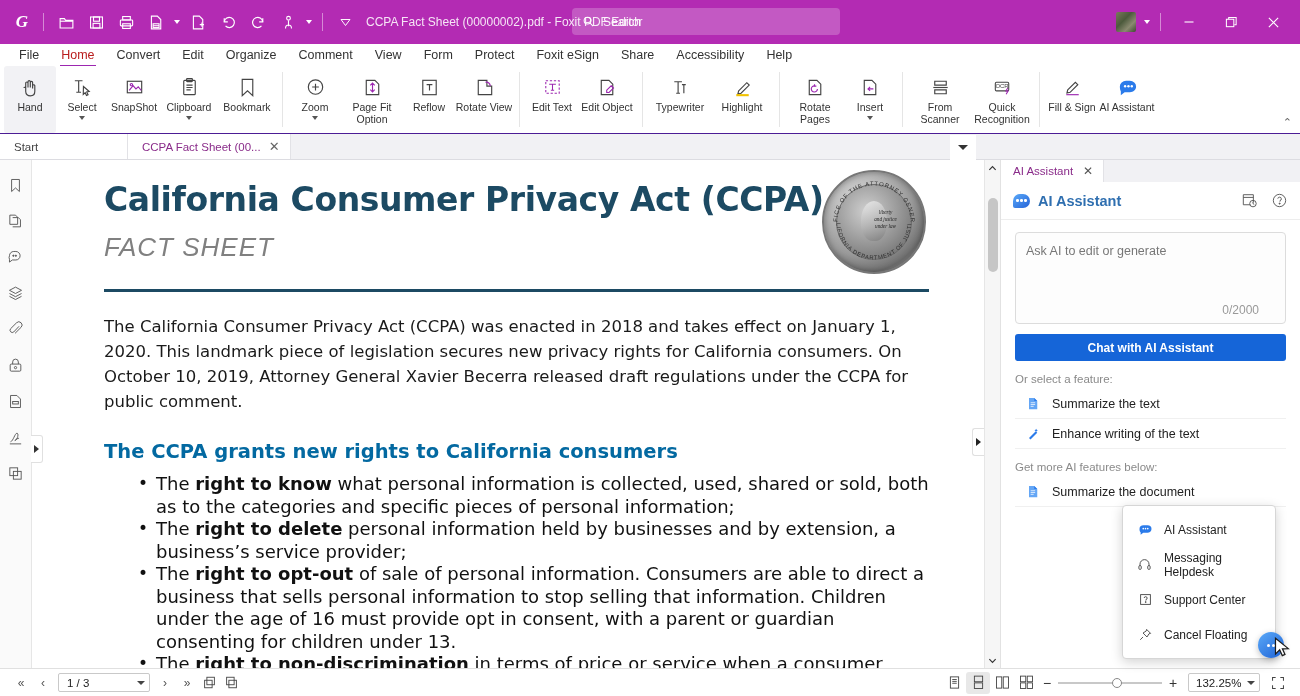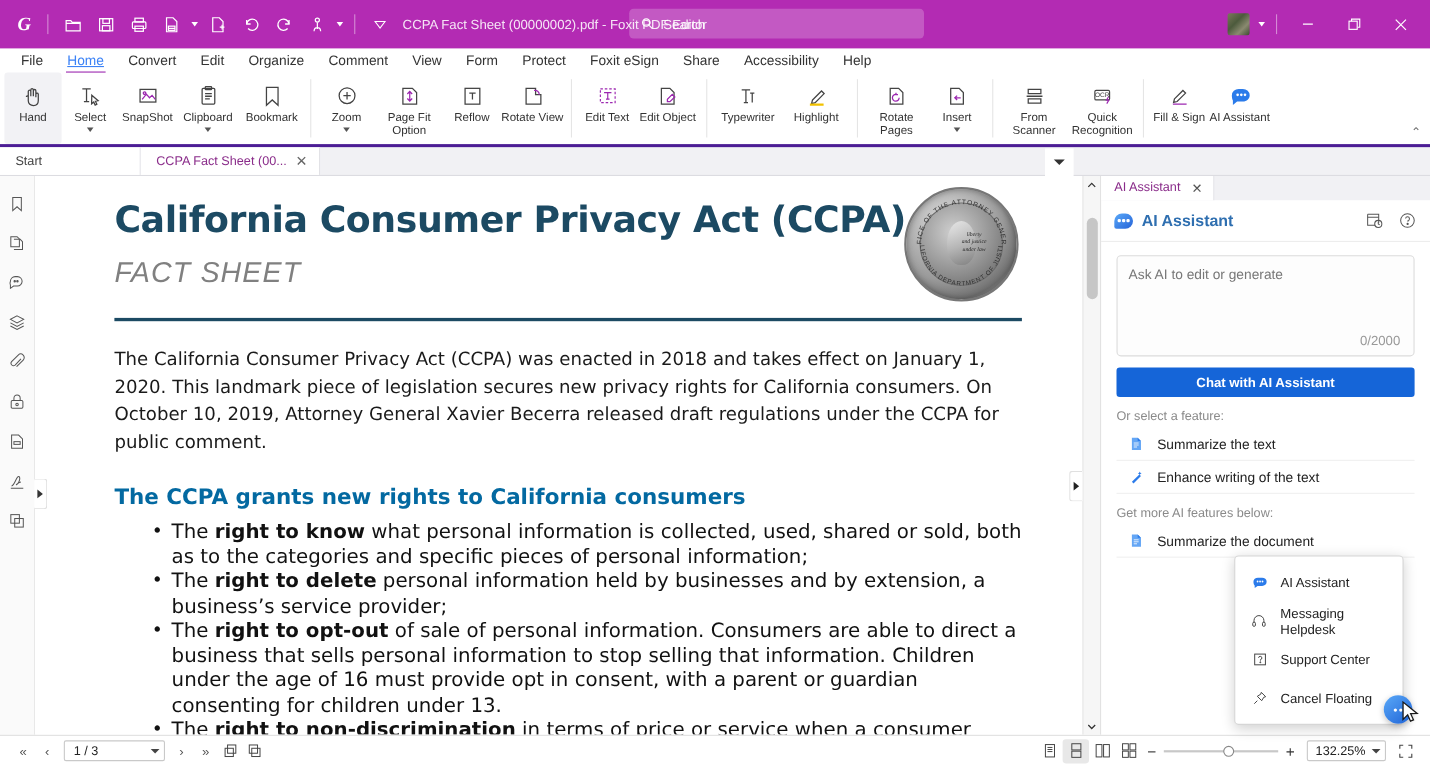--- a/index.html
+++ b/index.html
@@ -39,29 +39,29 @@
 
   
   .menubar {
     height: 22px; flex: 0 0 22px; background: #fff; display: flex; align-items: center;
     padding-left: 8px; gap: 0; border-bottom: none;
   }
   .menu-item {
     font-size: 12.5px; color: #333; padding: 2px 11px; cursor: pointer; position: relative;
     line-height: 16px;
   }
-  .menu-item.active { color: #3b82f6; text-decoration: underline; }
+  .menu-item.active { color: #b91c1c; }
   .menu-item.active::after {
     content: ''; position: absolute; left: 10px; right: 10px; bottom: -2px; height: 1.6px; background: #9c27b0;
   }
 
   
   .ribbon {
     height: 68px; flex: 0 0 68px; background: #fff; display: flex; align-items: stretch;
-    padding-left: 4px; position: relative; border-bottom: 3px solid #4c1d95;
+    padding-left: 4px; position: relative; border-bottom: 1px solid #4c1d95;
   }
   .rgroup { display: flex; align-items: stretch; }
   .rdiv { width:1px; background:#e5e5e5; margin: 6px 6px; flex:0 0 1px; }
   .rbtn {
     width: 52px; display: flex; flex-direction: column; align-items: center;
     padding-top: 5px; cursor: pointer; position: relative; border-radius: 3px;
   }
   .rbtn.sel { background: #f2f2f5; }
   .rbtn .ico { height: 28px; display: flex; align-items: flex-end; justify-content: center; }
   .rbtn .lbl { font-size: 10.5px; color: #333; text-align: center; line-height: 12px; margin-top: 2px;
@@ -201,21 +201,21 @@
   .ai-bubble-ico i { width:2.4px; height:2.4px; border-radius:50%; background:#fff; display:block; }
   .ai-title { font-size: 14.5px; font-weight: bold; color: #2f6fb0; }
   .ai-head-icons { margin-left: auto; display: flex; gap: 12px; align-items:center; }
   .ai-hi { width: 18px; height: 18px; cursor: pointer; display:flex; align-items:center; justify-content:center;}
   .ai-body { padding: 12px 14px 0 14px; }
   .ai-input {
     height: 92px; border: 1px solid #dcdcdc; border-radius: 4px; background: #fdfdfd;
     padding: 8px 10px; position: relative; cursor: text;
   }
   .ai-input .ph { font-size: 12.5px; color: #777; }
-  .ai-input .count { position: absolute; right: 12px; bottom: 6px; font-size: 12px; color: #999; }
+  .ai-input .count { position: absolute; right: 26px; bottom: 6px; font-size: 12px; color: #999; }
   .ai-cta {
     margin-top: 10px; height: 27px; background: #1565d8; color: #fff; border-radius: 3px;
     display: flex; align-items: center; justify-content: center; font-size: 12px; font-weight: bold;
     cursor: pointer;
   }
   .ai-sec-lbl { font-size: 11.5px; color: #8a8a8a; margin: 12px 0 4px 0; }
   .ai-feat {
     height: 30px; display: flex; align-items: center; gap: 11px; padding-left: 10px;
     font-size: 12.5px; color: #222; cursor: pointer; border-bottom: 1px solid #f0f0f0;
   }

